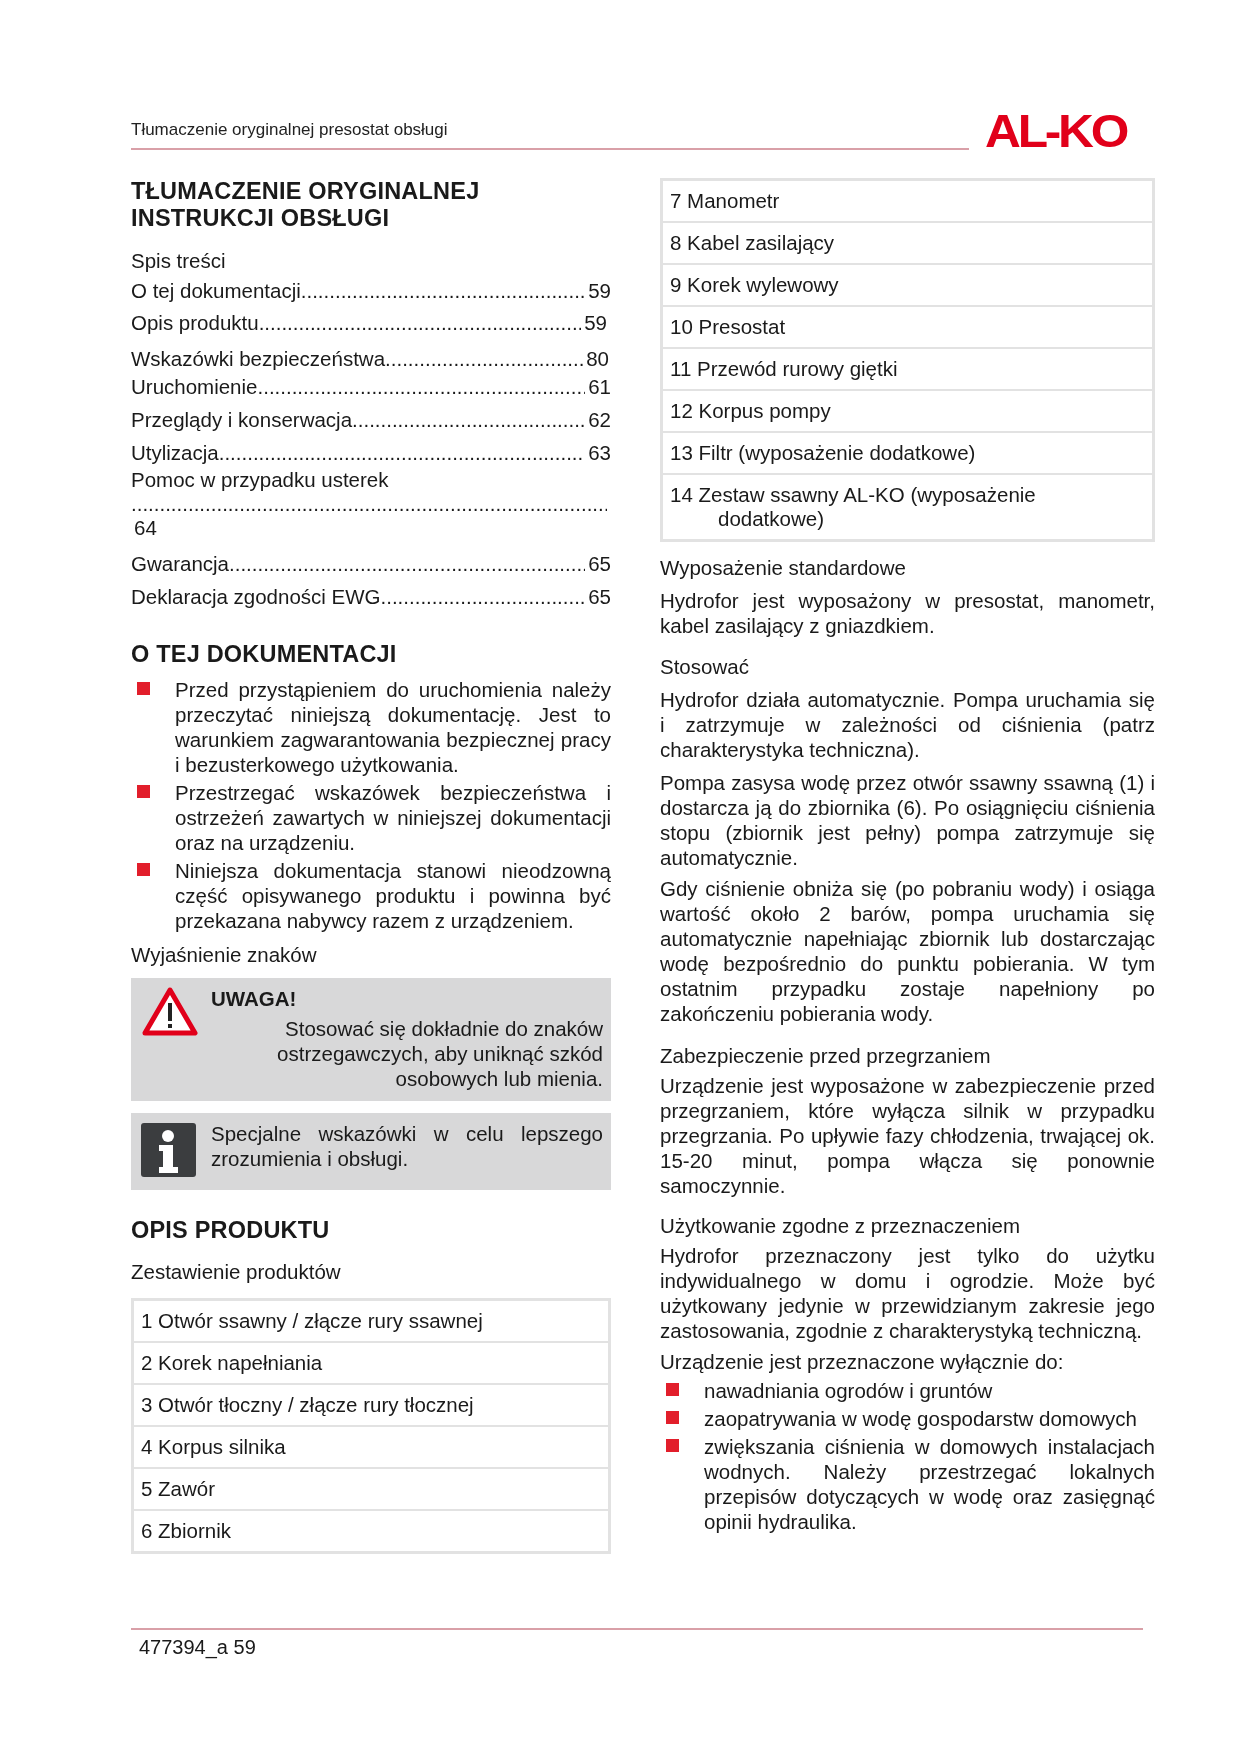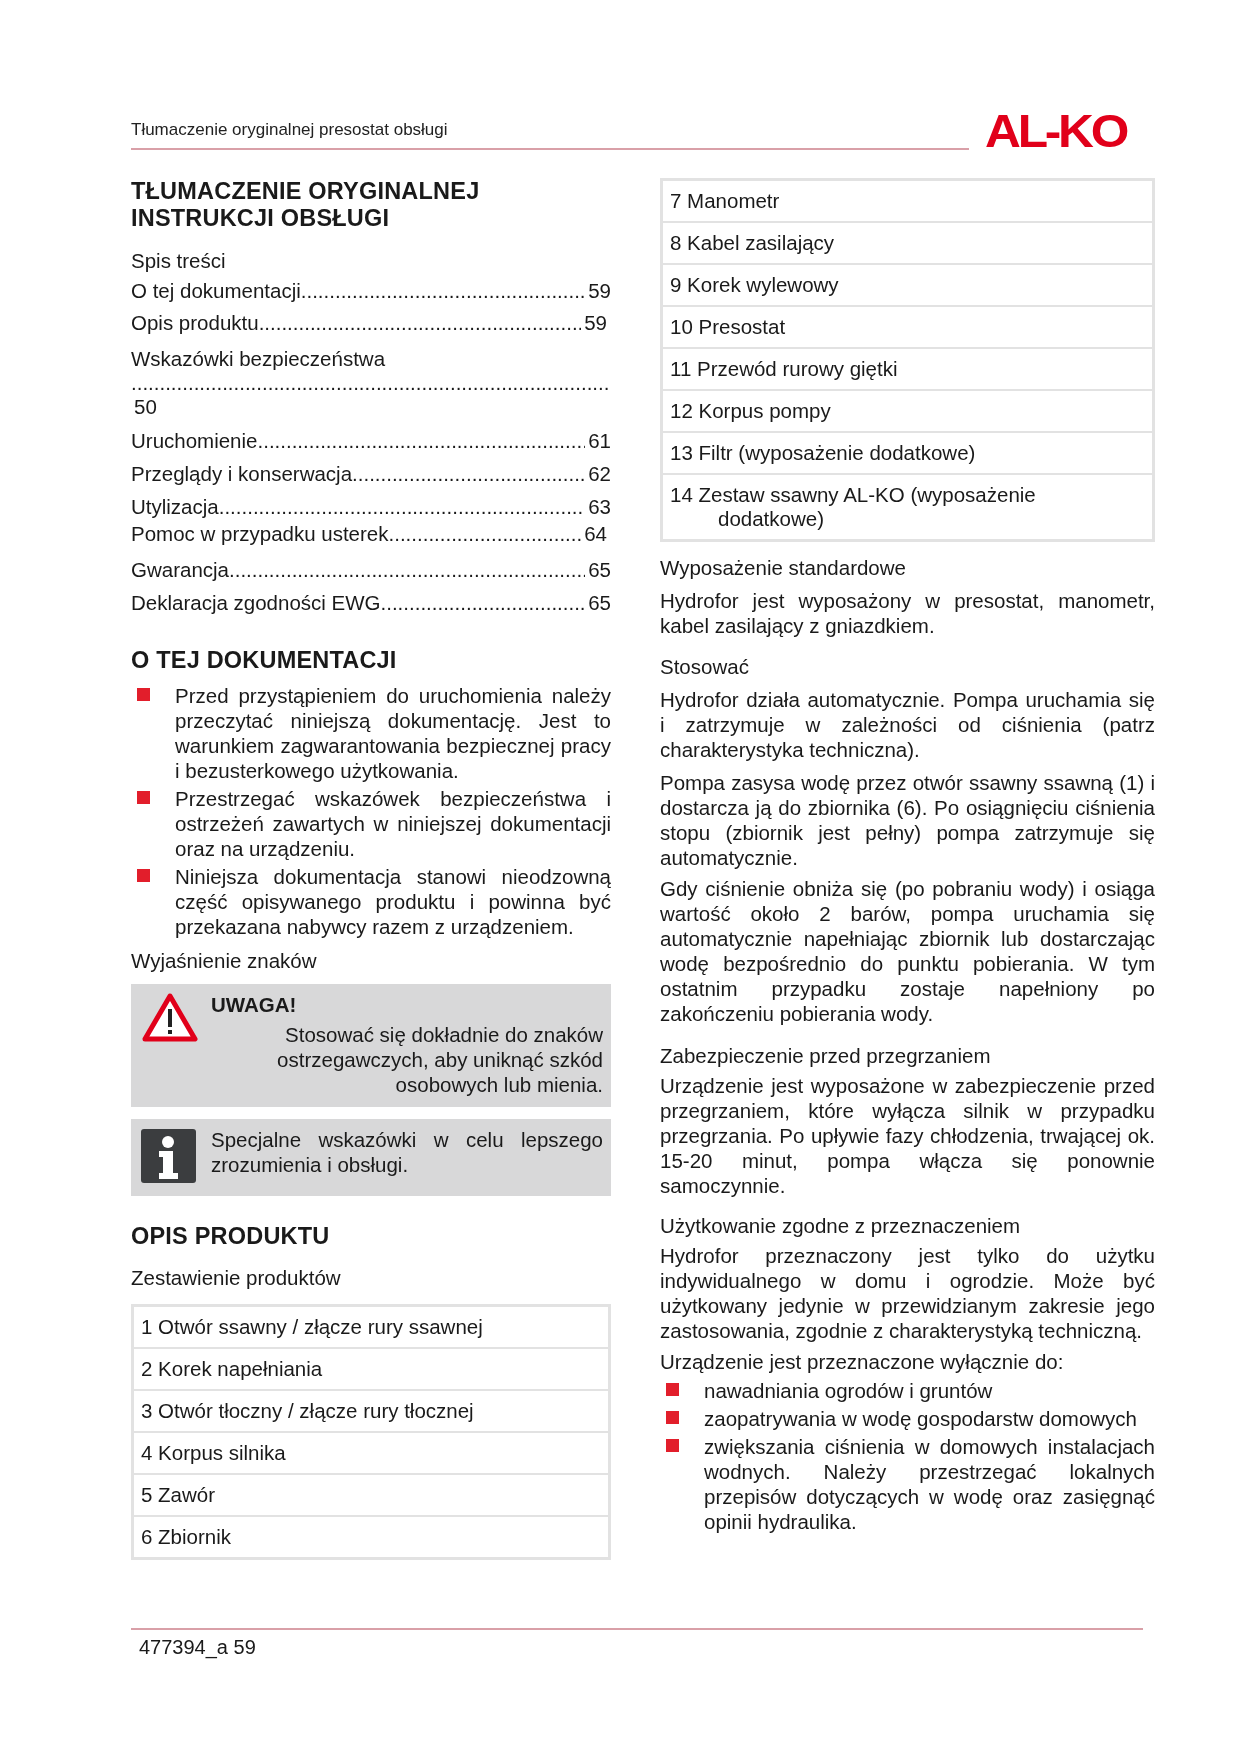--- a/index.html
+++ b/index.html
@@ -55,41 +55,41 @@
     <div class="toc-row" style="margin-bottom:8px;">
         <span class="toc-label">O tej dokumentacji</span>
         <span class="toc-dots"></span>
         <span class="toc-page">59</span>
       </div>
     <div class="toc-row" style="margin-bottom:12px; padding-right:4px;">
         <span class="toc-label">Opis produktu</span>
         <span class="toc-dots"></span>
         <span class="toc-page">59</span>
       </div>
-    <div class="toc-row" style="margin-bottom:10px; padding-right:2px;flex-direction:column;">
+    <div class="toc-row" style="margin-bottom:4px; padding-right:2px;">
         <span class="toc-label">Wskazówki bezpieczeństwa</span>
         <span class="toc-dots"></span>
-        <span class="toc-page">50</span>
+        <span class="toc-page">80</span>
       </div>
     <div class="toc-row" style="margin-bottom:9px;">
         <span class="toc-label">Uruchomienie</span>
         <span class="toc-dots"></span>
         <span class="toc-page">61</span>
       </div>
     <div class="toc-row" style="margin-bottom:9px;">
         <span class="toc-label">Przeglądy i konserwacja</span>
         <span class="toc-dots"></span>
         <span class="toc-page">62</span>
       </div>
     <div class="toc-row" style="margin-bottom:3px;">
         <span class="toc-label">Utylizacja</span>
         <span class="toc-dots"></span>
         <span class="toc-page">63</span>
       </div>
-    <div class="toc-row" style="margin-bottom:12px; padding-right:4px;">
+    <div class="toc-row" style="margin-bottom:12px; padding-right:4px;flex-direction:column;">
         <span class="toc-label">Pomoc w przypadku usterek</span>
         <span class="toc-dots"></span>
         <span class="toc-page">64</span>
       </div>
     <div class="toc-row" style="margin-bottom:9px;">
         <span class="toc-label">Gwarancja</span>
         <span class="toc-dots"></span>
         <span class="toc-page">65</span>
       </div>
     <div class="toc-row">

